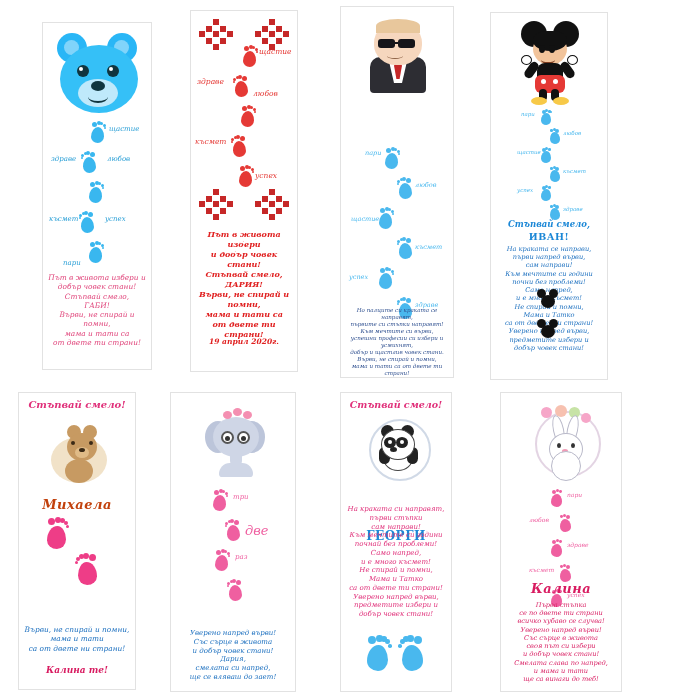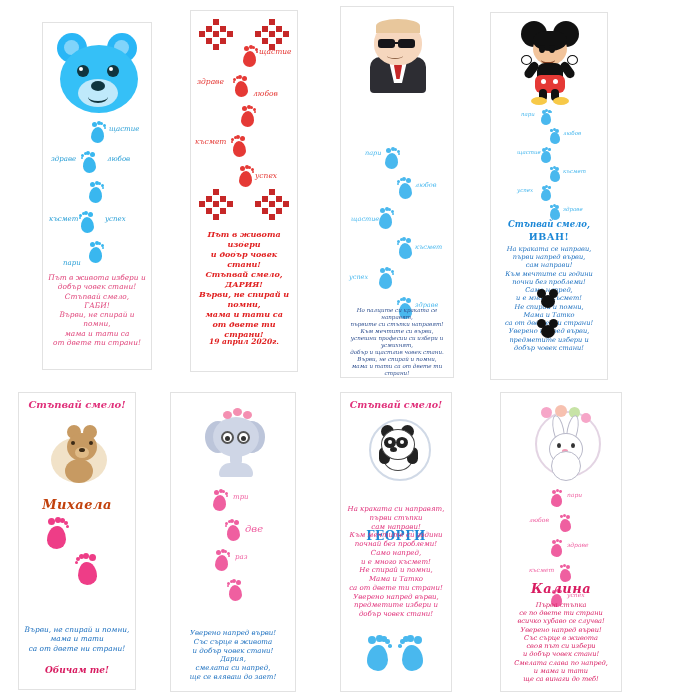--- a/index.html
+++ b/index.html
@@ -598,21 +598,21 @@
             <i class="t3" style="width:5px;height:5px;left:13px;top:1px;"></i>
               <i class="t4" style="width:4px;height:4px;left:17px;top:4px;"></i>
             <i class="t5" style="width:3.4px;height:3.4px;left:19px;top:8px;"></i>
           </span>
         </div>
       </div>
 
       <div class="poem" style="top:232px;font-size:7.4px;color:#1b6fbf;">Върви, не спирай и помни,
 мама и тати
 са от двете ни страни!</div>
-      <div class="poem" style="top:272px;font-size:9px;color:#d81b60;font-weight:bold;">Обичам те!</div>
+      <div class="poem" style="top:272px;font-size:9px;color:#d81b60;font-weight:bold;">Калина те!</div>
     </div>
   </div>
 
   <div class="card" style="left:170px;top:392px;width:126px;height:300px;">
     <div class="card-inner">
 
       <div class="el" style="position:absolute;left:34px;top:14px;width:62px;height:70px;">
         <div class="eear" style="left:0px;top:14px;"></div>
         <div class="eear" style="left:34px;top:14px;"></div>
         <div class="ehead" style="left:8px;top:10px;"></div>
@@ -643,21 +643,21 @@
         </div>
         <div class="step" style="height:30px;">
           <span class="foot right" style="left:54px;top:0;">
               <i class="sole"></i>
               <i class="t1"></i>
               <i class="t2"></i>
               <i class="t3"></i>
               <i class="t4"></i>
               <i class="t5"></i>
             </span>
-          <span class="word" style="left:74px;top:4px;font-size:10px;color:#ef5fa0;">две</span>
+          <span class="word" style="left:74px;top:4px;font-size:13px;color:#ef5fa0;">две</span>
         </div>
         <div class="step" style="height:30px;">
           <span class="foot" style="left:44px;top:0;">
               <i class="sole"></i>
               <i class="t1"></i>
               <i class="t2"></i>
               <i class="t3"></i>
               <i class="t4"></i>
               <i class="t5"></i>
             </span>

